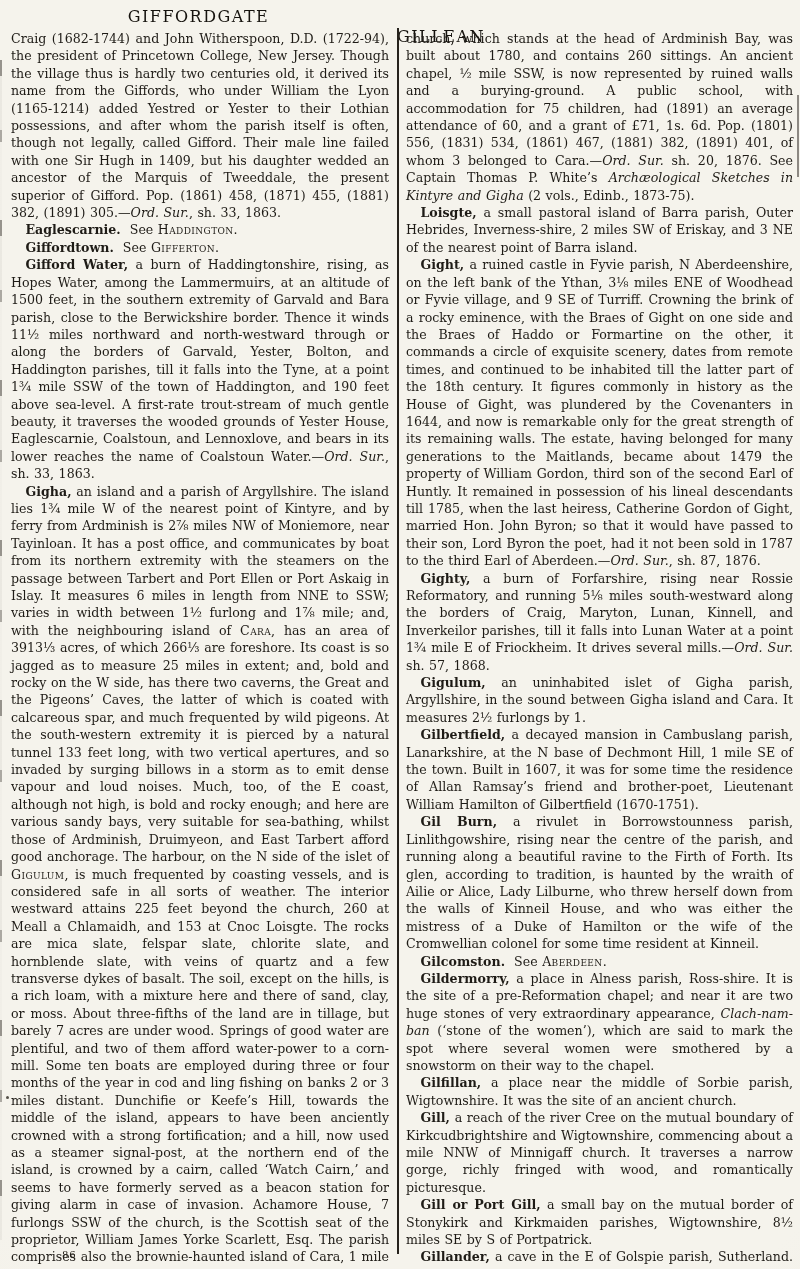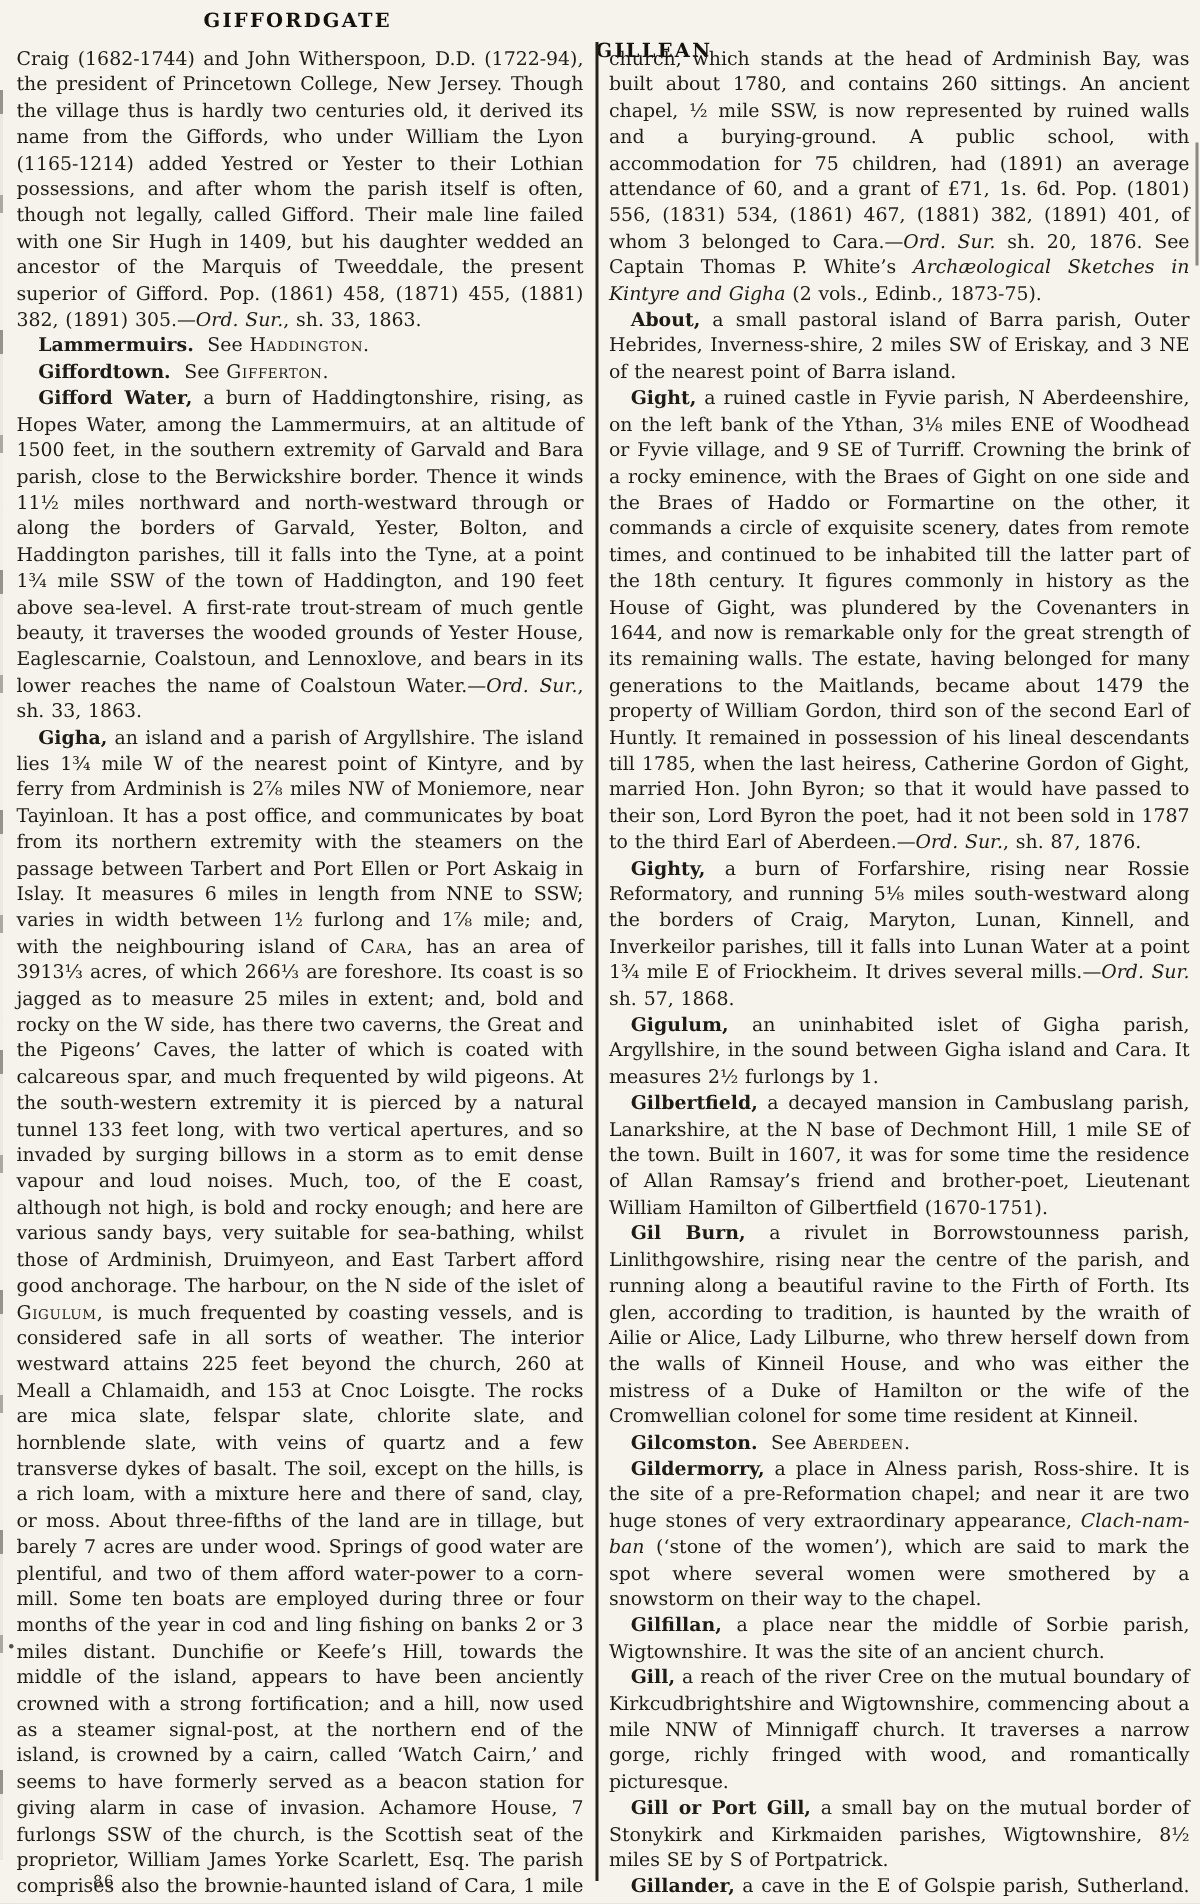--- a/index.html
+++ b/index.html
@@ -9,21 +9,21 @@
     width:800px;height:1269px;
     background:radial-gradient(145% 120% at 50% 45%, #f5f3ec 55%, #eae7dd 100%);
     font-family:"DejaVu Serif","Liberation Serif",serif;
     color:#1e1b16;
     overflow:hidden;
   }
   .running-heads{position:absolute;top:7px;left:0;width:100%;display:flex;}
   .head-left{width:397px;text-align:center;}
   .head-right{width:403px;text-align:left;margin-top:20px;}
   .head-left,.head-right{
-    font-size:13px;font-weight:bold;letter-spacing:1.5px;
+    font-size:16px;font-weight:normal;letter-spacing:1.5px;
     color:#15120d;
   }
   .divider{
     position:absolute;left:397px;top:28px;height:1226px;width:2px;
     background:#26221c;
   }
   .columns{position:absolute;top:30px;left:0;right:0;bottom:0;display:flex;}
   .col{box-sizing:border-box;overflow:hidden;}
   .col-left{width:397px;padding:0 8px 0 11px;}
   .col-right{width:403px;padding:0 7px 0 9px;}
@@ -67,28 +67,28 @@
   <div class="running-heads">
     <div class="head-left">GIFFORDGATE</div>
     <div class="head-right">GILLEAN</div>
   </div>
 
   <div class="divider"></div>
 
   <div class="columns">
     <div class="col col-left">
         <p class="entry no-indent"><span>Craig (1682-1744) and John Witherspoon, D.D. (1722-94), the president of Princetown College, New Jersey. Though the village thus is hardly two centuries old, it derived its name from the Giffords, who under William the Lyon (1165-1214) added Yestred or Yester to their Lothian possessions, and after whom the parish itself is often, though not legally, called Gifford. Their male line failed with one Sir Hugh in 1409, but his daughter wedded an ancestor of the Marquis of Tweeddale, the present superior of Gifford. Pop. (1861) 458, (1871) 455, (1881) 382, (1891) 305.—</span><span class="i">Ord. Sur.</span><span>, sh. 33, 1863.</span></p>
-        <p class="entry"><span class="b">Lammermuirs.</span><span>&nbsp; See </span><span class="sc">Haddington</span><span>.</span></p>
+        <p class="entry"><span class="b">Eaglescarnie.</span><span>&nbsp; See </span><span class="sc">Haddington</span><span>.</span></p>
         <p class="entry"><span class="b">Giffordtown.</span><span>&nbsp; See </span><span class="sc">Gifferton</span><span>.</span></p>
         <p class="entry"><span class="b">Gifford Water,</span><span> a burn of Haddingtonshire, rising, as Hopes Water, among the Lammermuirs, at an altitude of 1500 feet, in the southern extremity of Garvald and Bara parish, close to the Berwickshire border. Thence it winds 11½ miles northward and north-westward through or along the borders of Garvald, Yester, Bolton, and Haddington parishes, till it falls into the Tyne, at a point 1¾ mile SSW of the town of Haddington, and 190 feet above sea-level. A first-rate trout-stream of much gentle beauty, it traverses the wooded grounds of Yester House, Eaglescarnie, Coalstoun, and Lennoxlove, and bears in its lower reaches the name of Coalstoun Water.—</span><span class="i">Ord. Sur.</span><span>, sh. 33, 1863.</span></p>
         <p class="entry"><span class="b">Gigha,</span><span> an island and a parish of Argyllshire. The island lies 1¾ mile W of the nearest point of Kintyre, and by ferry from Ardminish is 2⅞ miles NW of Moniemore, near Tayinloan. It has a post office, and communicates by boat from its northern extremity with the steamers on the passage between Tarbert and Port Ellen or Port Askaig in Islay. It measures 6 miles in length from NNE to SSW; varies in width between 1½ furlong and 1⅞ mile; and, with the neighbouring island of </span><span class="sc">Cara</span><span>, has an area of 3913⅓ acres, of which 266⅓ are foreshore. Its coast is so jagged as to measure 25 miles in extent; and, bold and rocky on the W side, has there two caverns, the Great and the Pigeons’ Caves, the latter of which is coated with calcareous spar, and much frequented by wild pigeons. At the south-western extremity it is pierced by a natural tunnel 133 feet long, with two vertical apertures, and so invaded by surging billows in a storm as to emit dense vapour and loud noises. Much, too, of the E coast, although not high, is bold and rocky enough; and here are various sandy bays, very suitable for sea-bathing, whilst those of Ardminish, Druimyeon, and East Tarbert afford good anchorage. The harbour, on the N side of the islet of </span><span class="sc">Gigulum</span><span>, is much frequented by coasting vessels, and is considered safe in all sorts of weather. The interior westward attains 225 feet beyond the church, 260 at Meall a Chlamaidh, and 153 at Cnoc Loisgte. The rocks are mica slate, felspar slate, chlorite slate, and hornblende slate, with veins of quartz and a few transverse dykes of basalt. The soil, except on the hills, is a rich loam, with a mixture here and there of sand, clay, or moss. About three-fifths of the land are in tillage, but barely 7 acres are under wood. Springs of good water are plentiful, and two of them afford water-power to a corn-mill. Some ten boats are employed during three or four months of the year in cod and ling fishing on banks 2 or 3 miles distant. Dunchifie or Keefe’s Hill, towards the middle of the island, appears to have been anciently crowned with a strong fortification; and a hill, now used as a steamer signal-post, at the northern end of the island, is crowned by a cairn, called ‘Watch Cairn,’ and seems to have formerly served as a beacon station for giving alarm in case of invasion. Achamore House, 7 furlongs SSW of the church, is the Scottish seat of the proprietor, William James Yorke Scarlett, Esq. The parish comprises also the brownie-haunted island of Cara, 1 mile to the S of Gigha, and 185 feet high at the Mull of Cara, with the uninhabited islet of Gigulum in the sound between them, and bears the name of Gigha and Cara. It is in the presbytery of Kintyre and synod of Argyll; the living is worth £272. The</span></p>
       </div>
     <div class="col col-right">
         <p class="entry no-indent"><span>church, which stands at the head of Ardminish Bay, was built about 1780, and contains 260 sittings. An ancient chapel, ½ mile SSW, is now represented by ruined walls and a burying-ground. A public school, with accommodation for 75 children, had (1891) an average attendance of 60, and a grant of £71, 1s. 6d. Pop. (1801) 556, (1831) 534, (1861) 467, (1881) 382, (1891) 401, of whom 3 belonged to Cara.—</span><span class="i">Ord. Sur.</span><span> sh. 20, 1876. See Captain Thomas P. White’s </span><span class="i">Archæological Sketches in Kintyre and Gigha</span><span> (2 vols., Edinb., 1873-75).</span></p>
-        <p class="entry"><span class="b">About,</span><span> a small pastoral island of Barra parish, Outer Hebrides, Inverness-shire, 2 miles SW of Eriskay, and 3 NE of the nearest point of Barra island.</span></p>
+        <p class="entry"><span class="b">Loisgte,</span><span> a small pastoral island of Barra parish, Outer Hebrides, Inverness-shire, 2 miles SW of Eriskay, and 3 NE of the nearest point of Barra island.</span></p>
         <p class="entry"><span class="b">Gight,</span><span> a ruined castle in Fyvie parish, N Aberdeenshire, on the left bank of the Ythan, 3⅛ miles ENE of Woodhead or Fyvie village, and 9 SE of Turriff. Crowning the brink of a rocky eminence, with the Braes of Gight on one side and the Braes of Haddo or Formartine on the other, it commands a circle of exquisite scenery, dates from remote times, and continued to be inhabited till the latter part of the 18th century. It figures commonly in history as the House of Gight, was plundered by the Covenanters in 1644, and now is remarkable only for the great strength of its remaining walls. The estate, having belonged for many generations to the Maitlands, became about 1479 the property of William Gordon, third son of the second Earl of Huntly. It remained in possession of his lineal descendants till 1785, when the last heiress, Catherine Gordon of Gight, married Hon. John Byron; so that it would have passed to their son, Lord Byron the poet, had it not been sold in 1787 to the third Earl of Aberdeen.—</span><span class="i">Ord. Sur.</span><span>, sh. 87, 1876.</span></p>
         <p class="entry"><span class="b">Gighty,</span><span> a burn of Forfarshire, rising near Rossie Reformatory, and running 5⅛ miles south-westward along the borders of Craig, Maryton, Lunan, Kinnell, and Inverkeilor parishes, till it falls into Lunan Water at a point 1¾ mile E of Friockheim. It drives several mills.—</span><span class="i">Ord. Sur.</span><span> sh. 57, 1868.</span></p>
         <p class="entry"><span class="b">Gigulum,</span><span> an uninhabited islet of Gigha parish, Argyllshire, in the sound between Gigha island and Cara. It measures 2½ furlongs by 1.</span></p>
         <p class="entry"><span class="b">Gilbertfield,</span><span> a decayed mansion in Cambuslang parish, Lanarkshire, at the N base of Dechmont Hill, 1 mile SE of the town. Built in 1607, it was for some time the residence of Allan Ramsay’s friend and brother-poet, Lieutenant William Hamilton of Gilbertfield (1670-1751).</span></p>
         <p class="entry"><span class="b">Gil Burn,</span><span> a rivulet in Borrowstounness parish, Linlithgowshire, rising near the centre of the parish, and running along a beautiful ravine to the Firth of Forth. Its glen, according to tradition, is haunted by the wraith of Ailie or Alice, Lady Lilburne, who threw herself down from the walls of Kinneil House, and who was either the mistress of a Duke of Hamilton or the wife of the Cromwellian colonel for some time resident at Kinneil.</span></p>
         <p class="entry"><span class="b">Gilcomston.</span><span>&nbsp; See </span><span class="sc">Aberdeen</span><span>.</span></p>
         <p class="entry"><span class="b">Gildermorry,</span><span> a place in Alness parish, Ross-shire. It is the site of a pre-Reformation chapel; and near it are two huge stones of very extraordinary appearance, </span><span class="i">Clach-nam-ban</span><span> (‘stone of the women’), which are said to mark the spot where several women were smothered by a snowstorm on their way to the chapel.</span></p>
         <p class="entry"><span class="b">Gilfillan,</span><span> a place near the middle of Sorbie parish, Wigtownshire. It was the site of an ancient church.</span></p>
         <p class="entry"><span class="b">Gill,</span><span> a reach of the river Cree on the mutual boundary of Kirkcudbrightshire and Wigtownshire, commencing about a mile NNW of Minnigaff church. It traverses a narrow gorge, richly fringed with wood, and romantically picturesque.</span></p>
         <p class="entry"><span class="b">Gill or Port Gill,</span><span> a small bay on the mutual border of Stonykirk and Kirkmaiden parishes, Wigtownshire, 8½ miles SE by S of Portpatrick.</span></p>

